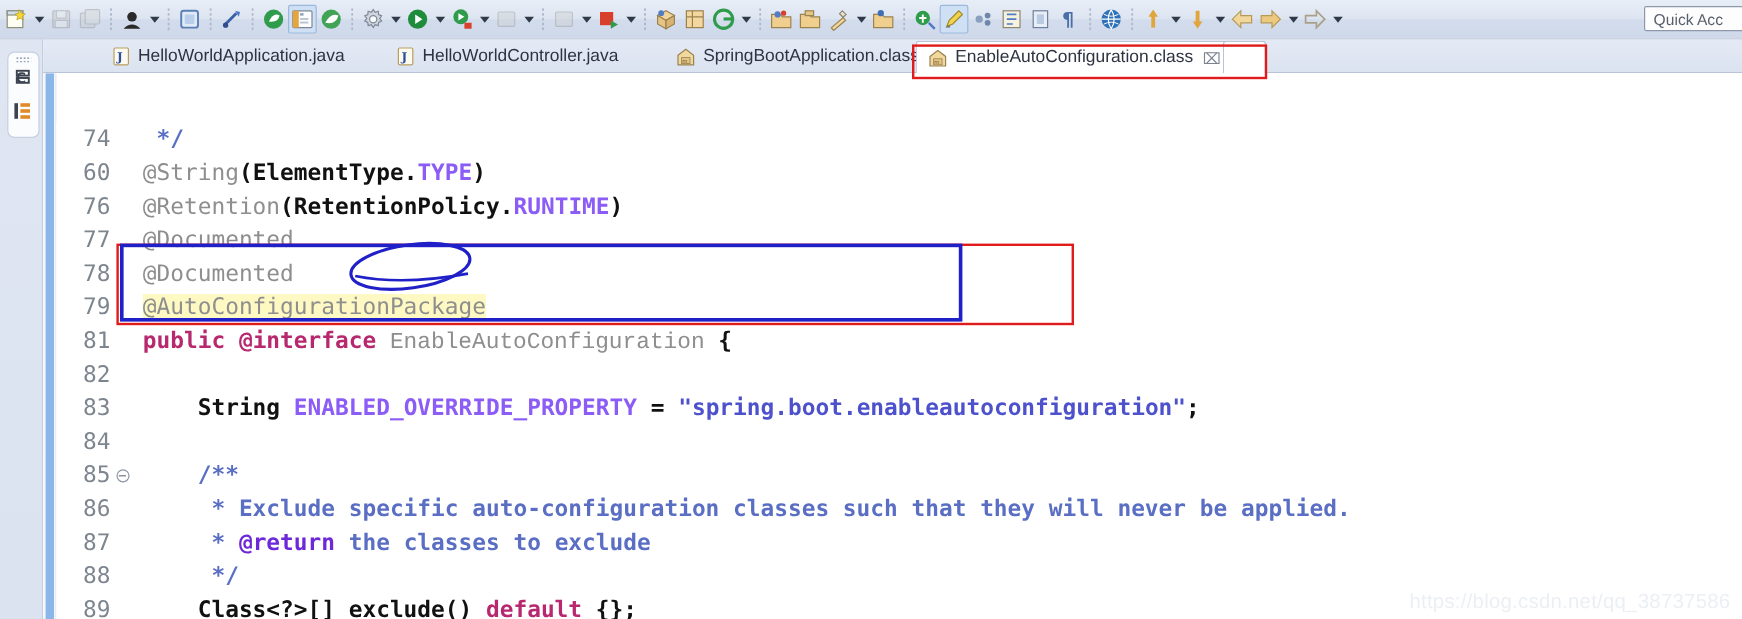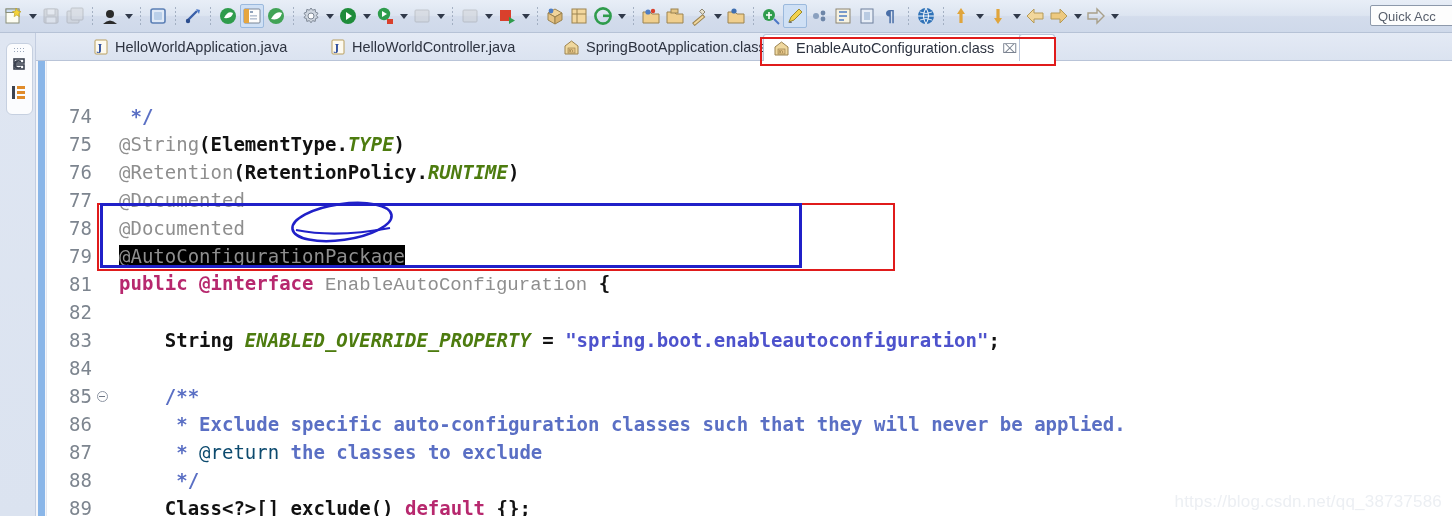--- a/index.html
+++ b/index.html
@@ -184,29 +184,29 @@
   }
   .fold .circ::before {
     content: ""; position: absolute; left: 1.5px; top: 4px;
     width: 6px; height: 1px; background: #6f7785;
   }
   .ltext { padding-left: 10px; }
 
   
   .anno      { color: #8e8e8e; }
   .plain     { color: #111111; font-weight: bold; }
-  .const     { color: #4d7c0f; font-weight: bold; font-style: italic; }
+  .const     { color: #8b5cf6; font-weight: bold; }
   .kw        { color: #b7286e; font-weight: bold; }
   .str       { color: #4d52cc; font-weight: bold; }
   .cmt       { color: #5a6fc4; font-weight: bold; }
-  .cmttag    { color: #0c4a6e; font-weight: normal; }
+  .cmttag    { color: #6d28d9; font-weight: bold; }
   .typegray  { color: #8e8e8e; font-family: Liberation Mono, monospace; }
   .link      { color: #2f34cf; font-weight: bold; text-decoration: underline; }
 
-  .sel-hl { background: #000000; }
+  .sel-hl { background: #fef9c3; }
 
   
   .ann-rect { position: absolute; box-sizing: border-box; pointer-events: none; }
   .ann-blue  { border: 3px solid #2020c8; }
   .ann-red   { border: 2px solid #e01b1b; }
   .ann-svg   { position: absolute; pointer-events: none; }
 
   .watermark {
     position: absolute; right: 10px; bottom: 4px;
     color: #eceff3; font-size: 17px;
@@ -579,21 +579,21 @@
       </div>
     <div class="tab-stub" style="left:983px;width:36px;"></div>
   </div>
 
   <div class="editor">
     <div class="gutter-bar">
       <div class="change-bar"></div>
     </div>
     <div class="code-area" id="code-root">
         <div class="line"><span class="lnum">74</span><span class="fold"></span><span class="ltext"><span class="plain"> </span><span class="cmt">*/</span></span></div>
-        <div class="line"><span class="lnum">75</span><span class="fold"></span><span class="ltext"><span class="anno">@String</span><span class="plain">(</span><span class="plain">ElementType</span><span class="plain">.</span><span class="const">TYPE</span><span class="plain">)</span></span></div>
+        <div class="line"><span class="lnum">60</span><span class="fold"></span><span class="ltext"><span class="anno">@String</span><span class="plain">(</span><span class="plain">ElementType</span><span class="plain">.</span><span class="const">TYPE</span><span class="plain">)</span></span></div>
         <div class="line"><span class="lnum">76</span><span class="fold"></span><span class="ltext"><span class="anno">@Retention</span><span class="plain">(</span><span class="plain">RetentionPolicy</span><span class="plain">.</span><span class="const">RUNTIME</span><span class="plain">)</span></span></div>
         <div class="line"><span class="lnum">77</span><span class="fold"></span><span class="ltext"><span class="anno">@Documented</span></span></div>
         <div class="line"><span class="lnum">78</span><span class="fold"></span><span class="ltext"><span class="anno">@Documented</span></span></div>
         <div class="line"><span class="lnum">79</span><span class="fold"></span><span class="ltext"><span class="anno sel-hl">@AutoConfigurationPackage</span></span></div>
         <div class="line"><span class="lnum">81</span><span class="fold"></span><span class="ltext"><span class="kw">public</span><span class="plain"> </span><span class="kw">@interface</span><span class="plain"> </span><span class="typegray">EnableAutoConfiguration</span><span class="plain"> </span><span class="plain">{</span></span></div>
         <div class="line"><span class="lnum">82</span><span class="fold"></span><span class="ltext"></span></div>
         <div class="line"><span class="lnum">83</span><span class="fold"></span><span class="ltext"><span class="plain">    String </span><span class="const">ENABLED_OVERRIDE_PROPERTY</span><span class="plain"> = </span><span class="str">"spring.boot.enableautoconfiguration"</span><span class="plain">;</span></span></div>
         <div class="line"><span class="lnum">84</span><span class="fold"></span><span class="ltext"></span></div>
         <div class="line"><span class="lnum">85</span><span class="fold"><span class="circ"></span></span><span class="ltext"><span class="plain">    </span><span class="cmt">/**</span></span></div>
         <div class="line"><span class="lnum">86</span><span class="fold"></span><span class="ltext"><span class="plain">     </span><span class="cmt">* Exclude specific auto-configuration classes such that they will never be applied.</span></span></div>

